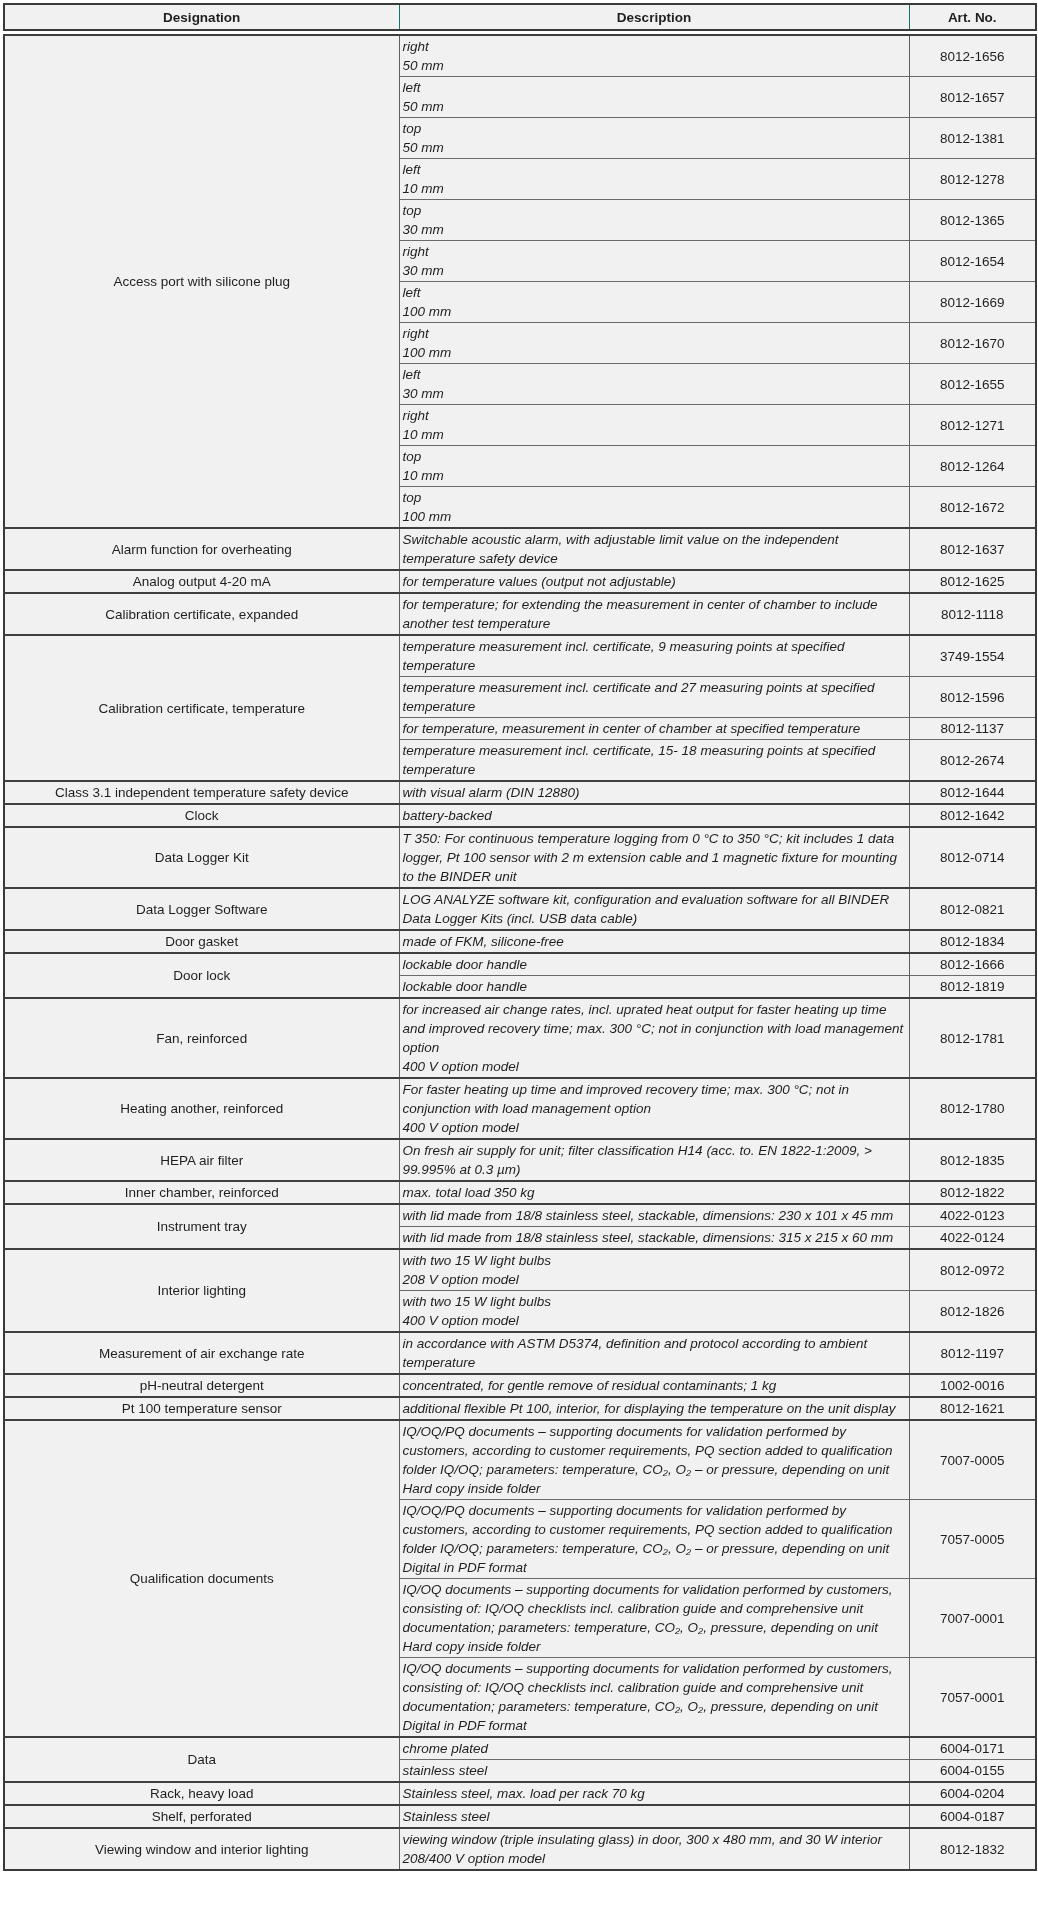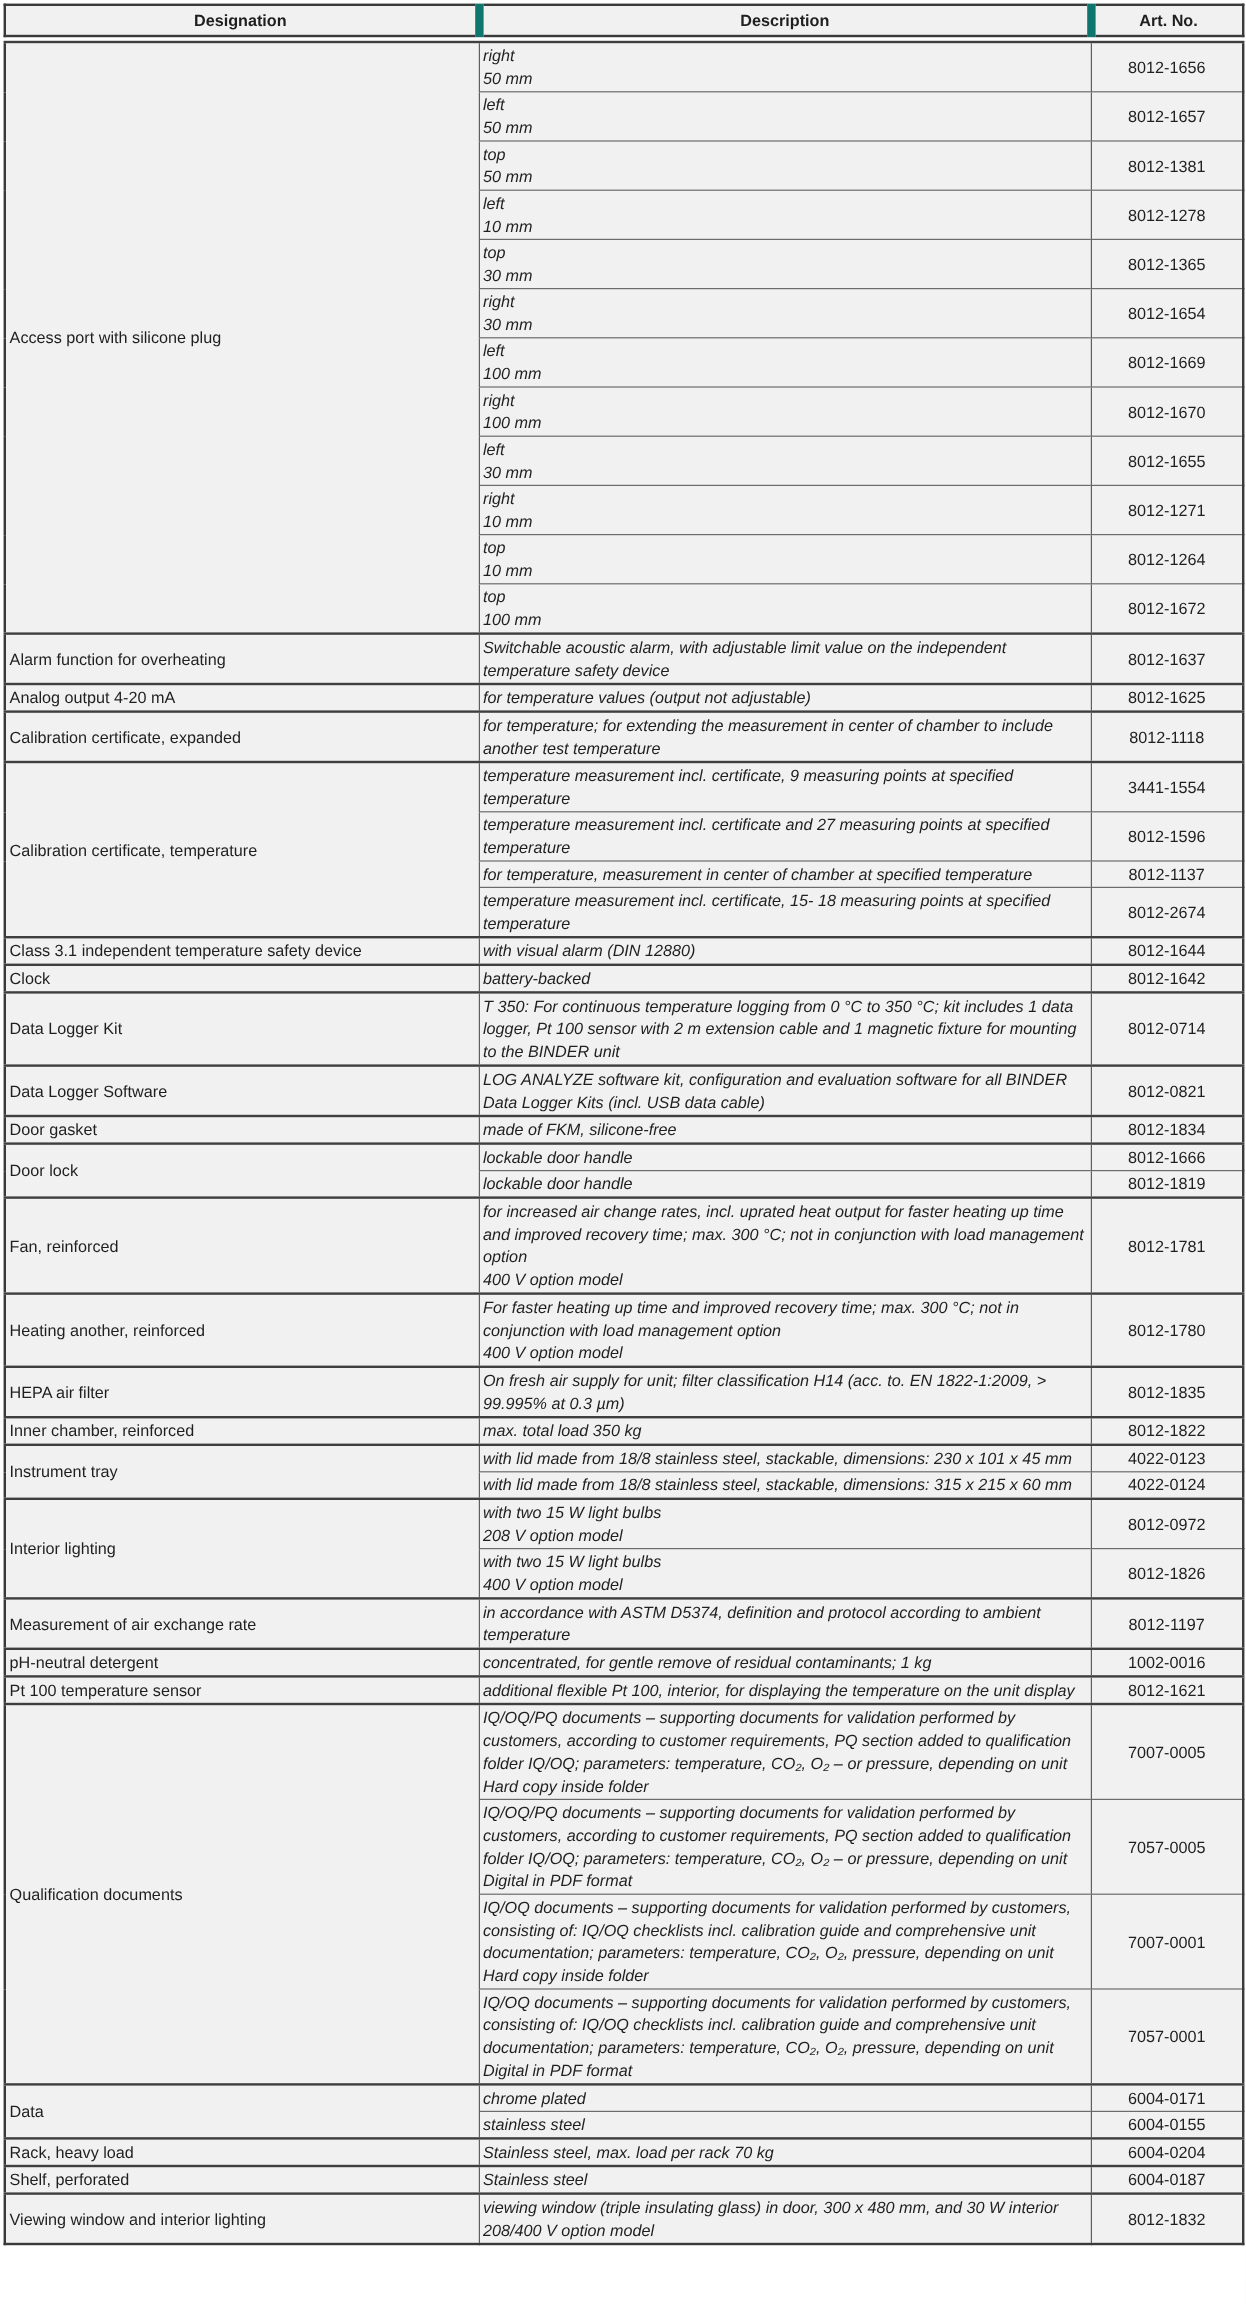--- a/index.html
+++ b/index.html
@@ -31,30 +31,30 @@
     line-height: 19px;
     color: #1f1f1f;
     overflow: hidden;
     box-sizing: border-box;
   }
   th {
     font-weight: bold;
     text-align: center;
     height: 26px;
     padding: 0 3px;
-    border-left: 7px solid #0f766e;
+    border-left: 1px solid #0f766e;
   }
   th:first-child { border-left: none; }
   td {
     vertical-align: middle;
     padding: 1px 3px;
     border-top: 1px solid #6b6b6b;
   }
   td.desig {
-    text-align: left;
+    text-align: center;
     margin-left: 28px;
   }
   td.desc {
     white-space: pre-line;
     border-left: 1px solid #5f5f5f;
     font-style: italic;
   }
   td.art {
     text-align: center;
     border-left: 1px solid #5f5f5f;
@@ -163,21 +163,21 @@
           <td class="art">8012-1625</td>
         </tr>
         <tr class="group-start">
           <td class="desig" rowspan="1">Calibration certificate, expanded</td>
           <td class="desc">for temperature; for extending the measurement in center of chamber to include another test temperature</td>
           <td class="art">8012-1118</td>
         </tr>
         <tr class="group-start">
           <td class="desig" rowspan="4">Calibration certificate, temperature</td>
           <td class="desc">temperature measurement incl. certificate, 9 measuring points at specified temperature</td>
-          <td class="art">3441-1554</td>
+          <td class="art">3749-1554</td>
         </tr>
         <tr>
           <td class="desc">temperature measurement incl. certificate and 27 measuring points at specified temperature</td>
           <td class="art">8012-1596</td>
         </tr>
         <tr>
           <td class="desc">for temperature, measurement in center of chamber at specified temperature</td>
           <td class="art">8012-1137</td>
         </tr>
         <tr>

